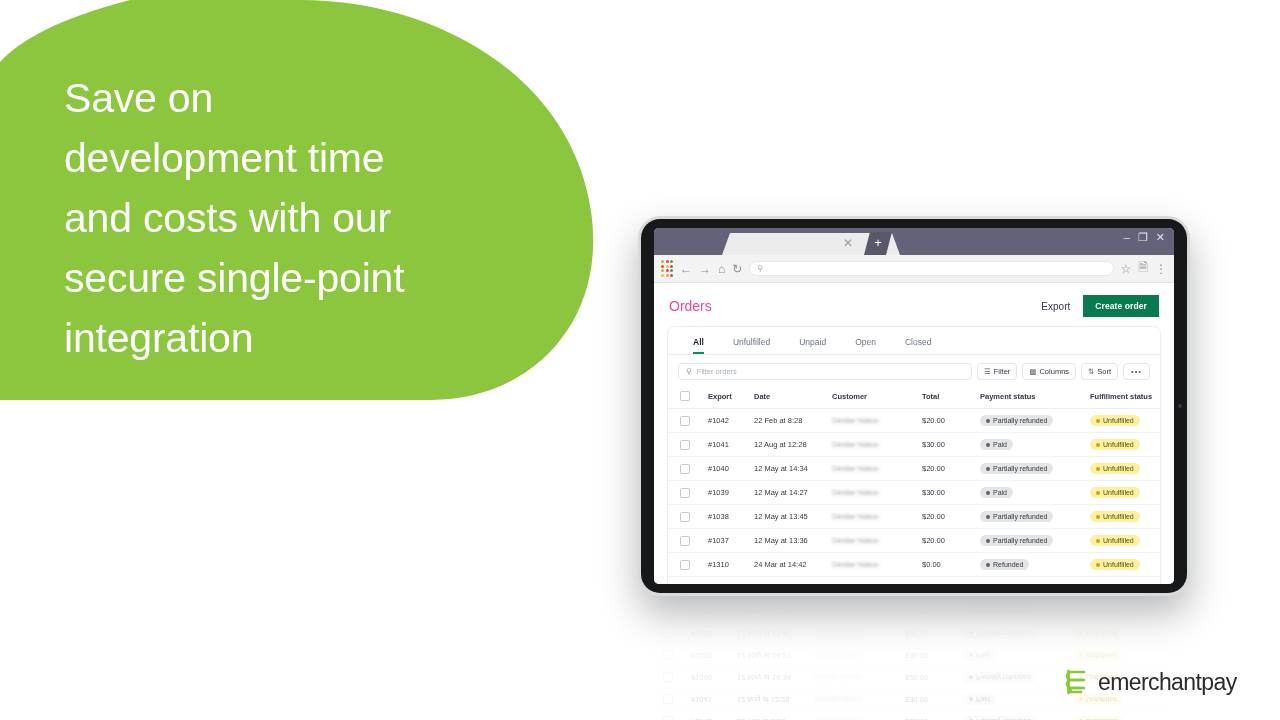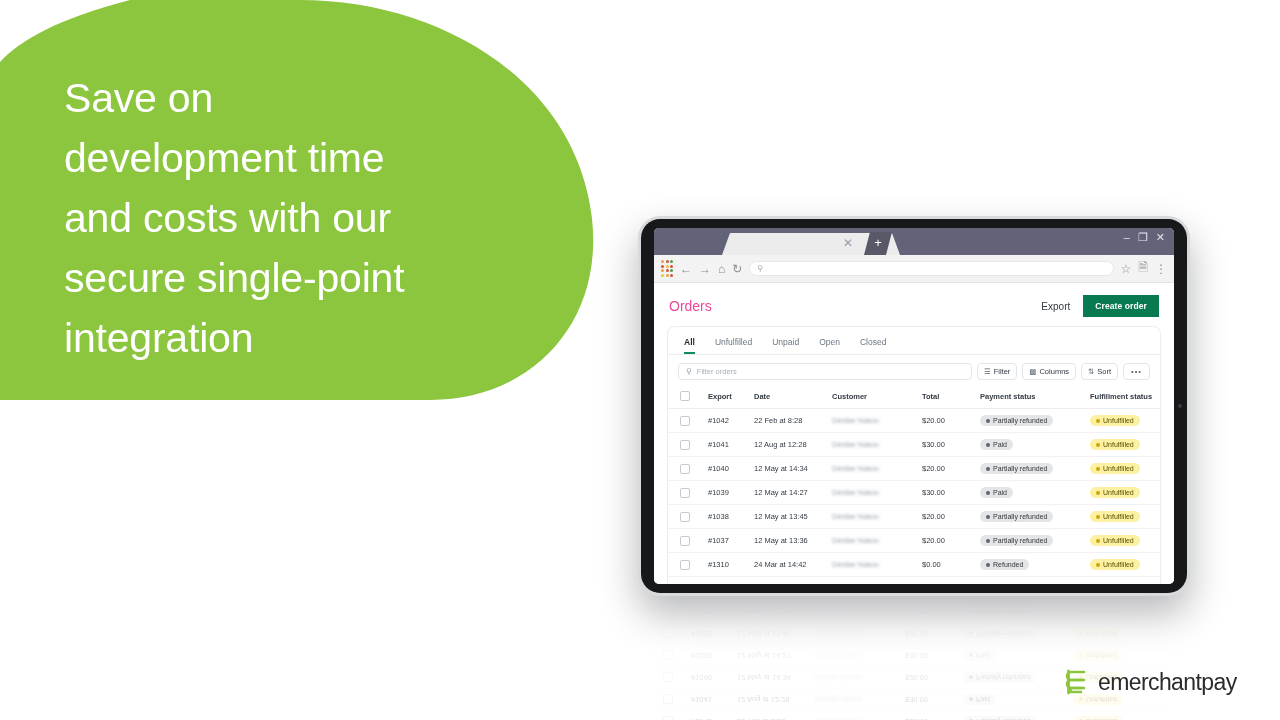--- a/index.html
+++ b/index.html
@@ -218,20 +218,21 @@
     border-bottom: 1px solid #ebedef;
     height: 27px;
     flex: none;
   }
   .tab {
     font-size: 8.5px;
     color: #6b7683;
     padding-bottom: 6px;
     border-bottom: 2px solid transparent;
     line-height: 1;
+    margin-left: 9px;
   }
   .tab.active { color: #1f2933; border-bottom-color: #0f8a5f; font-weight: 600; }
 
   .toolrow {
     display: flex;
     align-items: center;
     gap: 5px;
     padding: 8px 10px 7px 10px;
     flex: none;
   }

